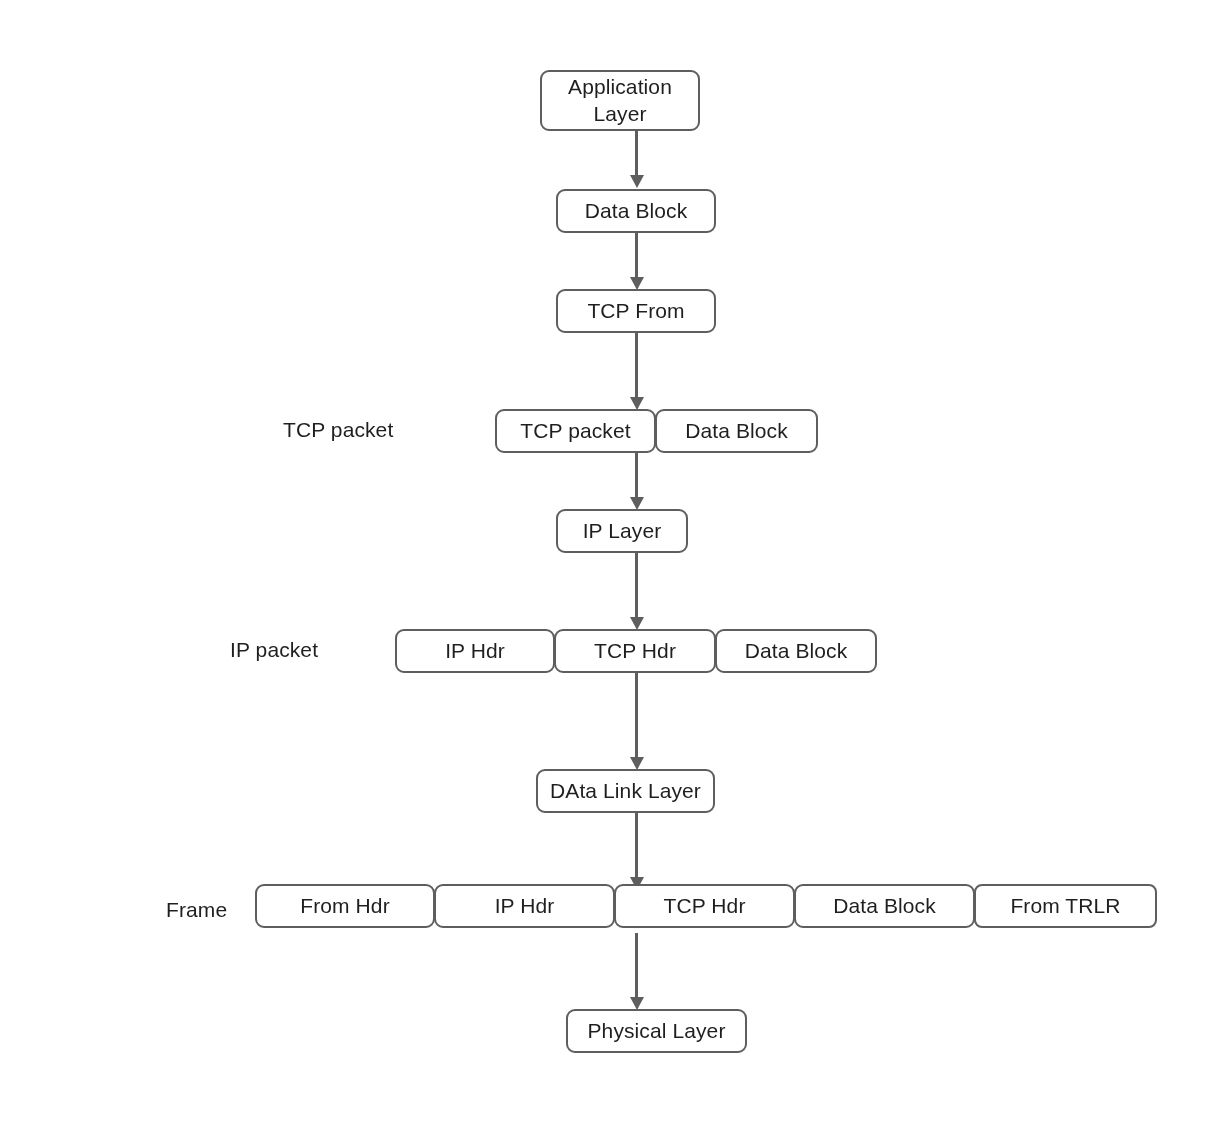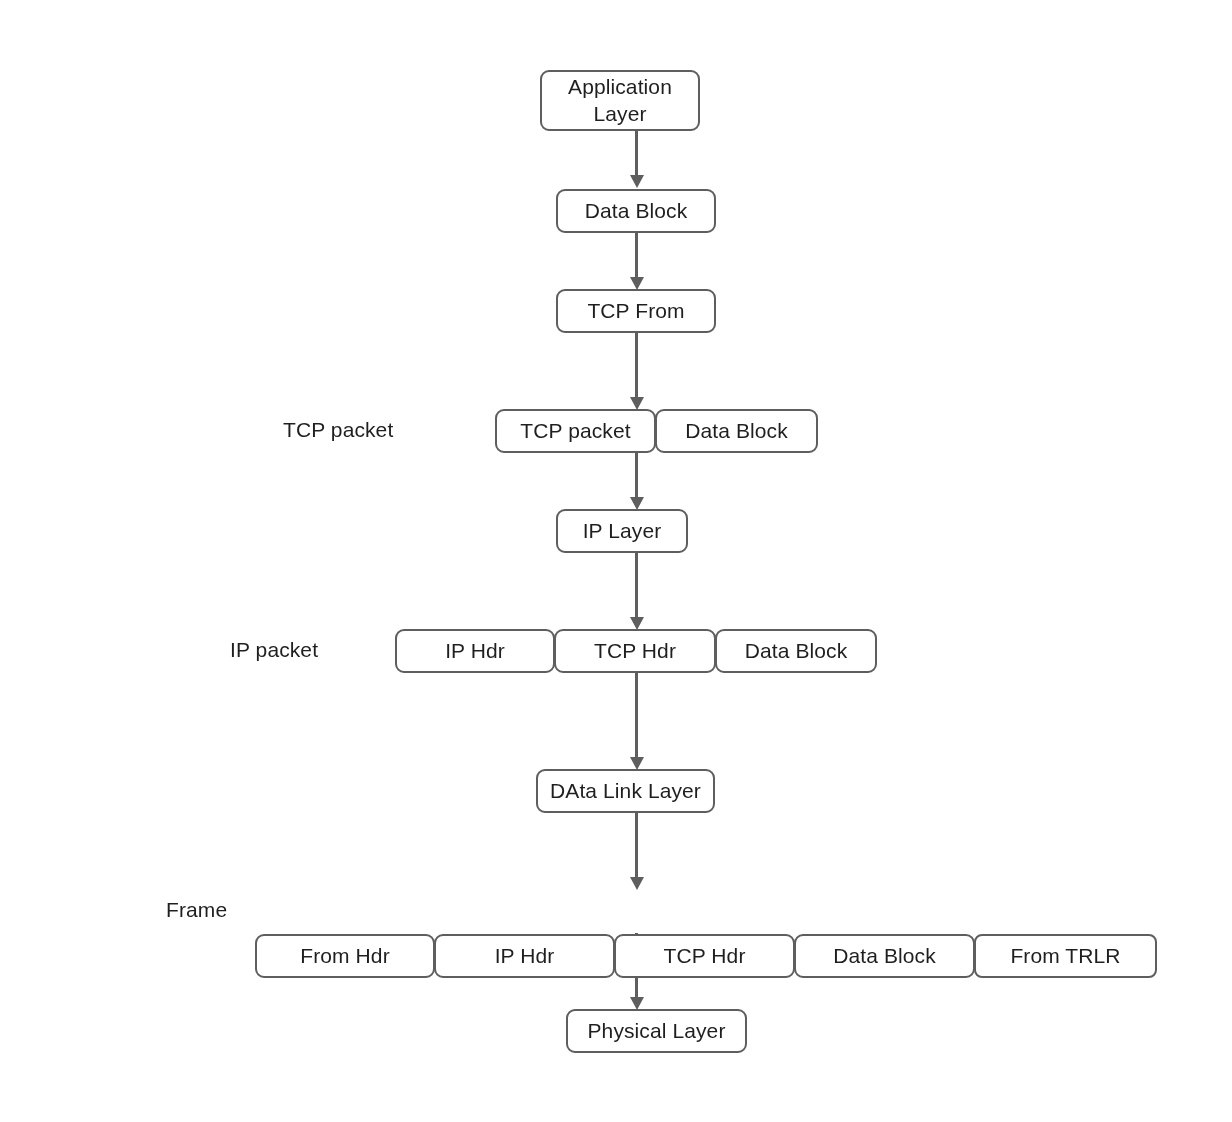--- a/index.html
+++ b/index.html
@@ -168,21 +168,21 @@
   <div class="side-label" style="left:230px; top:638px;">IP packet</div>
 
   <div class="packet-row" style="left:395px; top:629px; width:482px;">
     <div class="seg" style="left:0px; width:160px;">IP Hdr</div>
     <div class="seg" style="left:159px; width:162px;">TCP Hdr</div>
     <div class="seg" style="left:320px; width:162px;">Data Block</div>
   </div>
 
   <div class="side-label" style="left:166px; top:898px;">Frame</div>
 
-  <div class="packet-row" style="left:255px; top:934px; width:902px;">
+  <div class="packet-row" style="left:255px; top:884px; width:902px;">
     <div class="seg" style="left:0px; width:180px;">From Hdr</div>
     <div class="seg" style="left:179px; width:181px;">IP Hdr</div>
     <div class="seg" style="left:359px; width:181px;">TCP Hdr</div>
     <div class="seg" style="left:539px; width:181px;">Data Block</div>
     <div class="seg" style="left:719px; width:183px;border-radius:8px;">From TRLR</div>
   </div>
 
 </div>
 
 </body></html>

